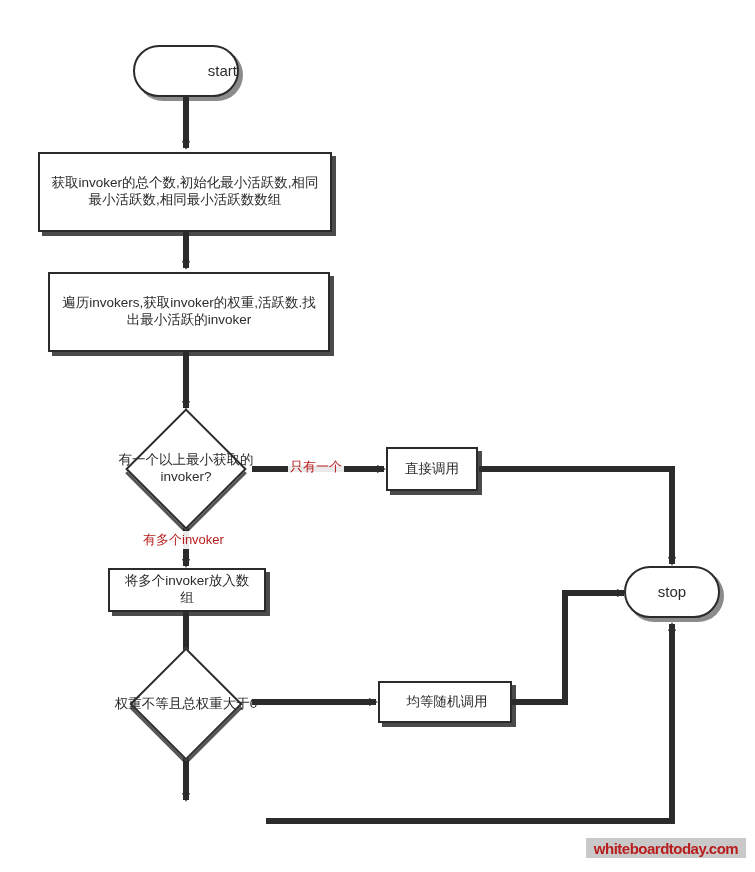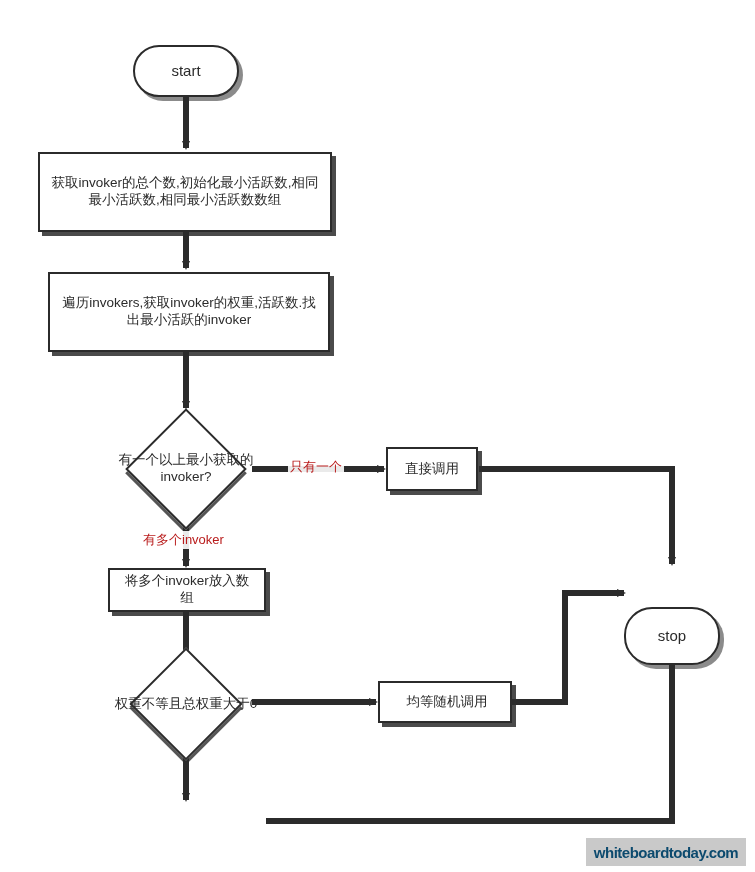--- a/index.html
+++ b/index.html
@@ -81,26 +81,26 @@
     background: rgba(255,255,255,0.9);
     padding: 0 2px;
     white-space: nowrap;
   }
   
   .watermark {
     position: absolute;
     left: 586px;
     top: 838px;
     width: 160px;
-    height: 28px;
+    height: 20px;
     display: flex;
     align-items: center;
     justify-content: center;
     background: #c9c9c9;
-    color: #0c4a6e;
+    color: #b91c1c;
     font-size: 15px;
     font-weight: bold;
     letter-spacing: -0.5px;
     filter: blur(0.7px);
     overflow: hidden;
   }
 </style>
 </head>
 <body>
 
@@ -131,21 +131,21 @@
       <path d="M186,746 L186,800"></path>
 
       <path d="M479,469 L672,469 L672,564"></path>
 
       <path d="M512,702 L565,702 L565,593 L624,593"></path>
 
       <path d="M266,821 L672,821 L672,624"></path>
     </g>
   </svg>
 
-  <div class="node terminal" style="left:133px; top:45px; width:106px; height:52px;">
+  <div class="node terminal" style="left:133px; top:45px; width:106px; height:52px;justify-content:flex-end;">
     <span>start</span>
   </div>
 
   <div class="node process" style="left:38px; top:152px; width:294px; height:80px;text-align:center;">
     <span>获取invoker的总个数,初始化最小活跃数,相同最小活跃数,相同最小活跃数数组</span>
   </div>
 
   <div class="node process" style="left:48px; top:272px; width:282px; height:80px;">
     <span>遍历invokers,获取invoker的权重,活跃数.找出最小活跃的invoker</span>
   </div>
@@ -166,21 +166,21 @@
   <div class="diamond-wrap" style="left:120px; top:660px; width:132px; height:88px;">
     <div class="diamond-shape" style="width:76px; height:76px;"></div>
     <div class="diamond-label">权重不等且总权重大于0</div>
   </div>
 
   <div class="node process" style="left:378px; top:681px; width:134px; height:42px;padding-left:12px;">
     <span>均等随机调用</span>
   </div>
 
 
-  <div class="node terminal" style="left:624px; top:566px; width:96px; height:58px;margin-top:41px;">
+  <div class="node terminal" style="left:624px; top:566px; width:96px; height:52px;">
     <span>stop</span>
   </div>
 
   <div class="edge-label" style="left:288px; top:458px;">只有一个</div>
 
   <div class="edge-label" style="left:141px; top:531px;">有多个invoker</div>
 
   <div class="watermark">whiteboardtoday.com</div>
 
 </div>

